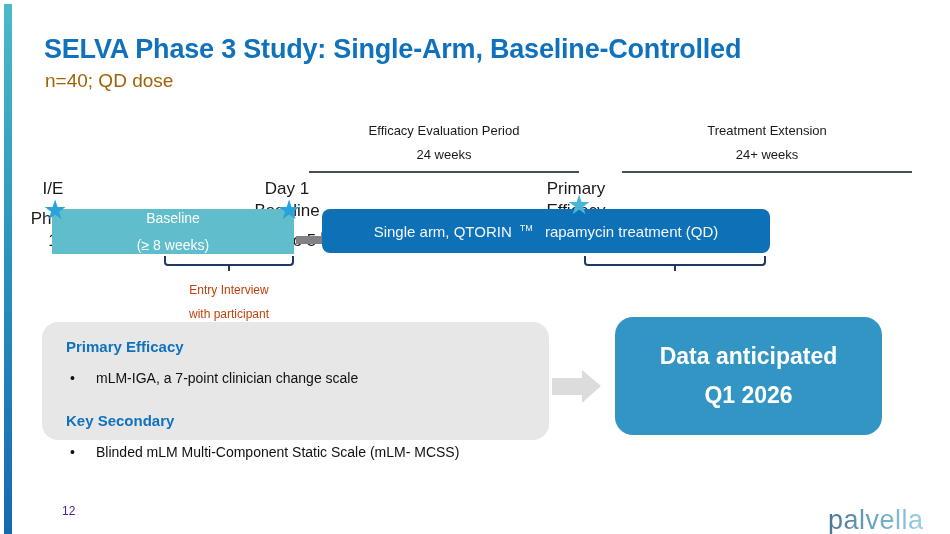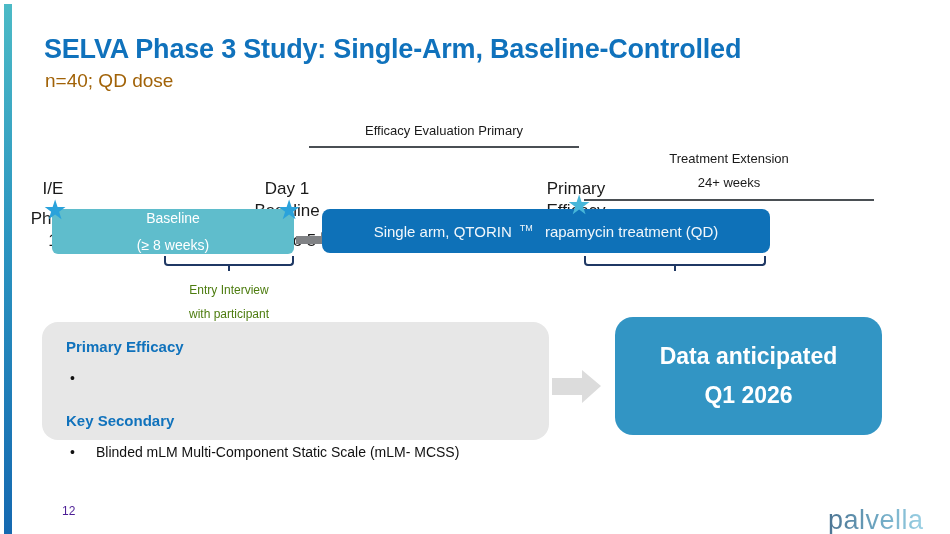--- a/index.html
+++ b/index.html
@@ -28,42 +28,42 @@
     font-size: 19px; color: #a16207;
   }
 
   
   .period {
     position: absolute; top: 111px; text-align: center;
     font-size: 13px; color: #1a1a1a; line-height: 1.25;
     border-bottom: 2px solid #4a4f54; padding-bottom: 3px;
   }
   .period-1 { left: 305px; width: 270px; }
-  .period-2 { left: 580px; width: 290px; margin-top: 28px; }
+  .period-2 { left: 618px; width: 290px; }
 
   
   .milestone {
     position: absolute; top: 166px; text-align: center;
     font-size: 17px; color: #1a1a1a; line-height: 1.3;
   }
   .milestone-1 { left: 14px;  width: 70px; }
   .milestone-2 { left: 223px; width: 120px; }
   .milestone-3 { left: 512px; width: 120px; }
 
   .star {
     position: absolute; font-size: 27px; line-height: 1; z-index: 3;
   }
   .star-1 { left: 35px;  top: 189px; color: #2aa2db; }
   .star-2 { left: 269px; top: 189px; color: #2aa2db; }
   .star-3 { left: 559px; top: 184px; color: #47b6d9; }
 
   
   .baseline-box {
     position: absolute; left: 48px; top: 205px; width: 242px; height: 45px;
-    background: #5fbdcc; border-radius: 6px;
+    background: #5fbdcc; border-radius: 0;
     display: flex; flex-direction: column; align-items: center; justify-content: center;
     color: #ffffff; font-size: 14px; line-height: 1.35; z-index: 2;
   }
   .treatment-box {
     position: absolute; left: 318px; top: 205px; width: 448px; height: 44px;
     background: #0e71b8; border-radius: 8px;
     display: flex; align-items: center; justify-content: center;
     color: #f2f7fb; font-size: 15px; z-index: 2;
   }
   .treatment-box sup { font-size: 9px; vertical-align: super; }
@@ -84,21 +84,21 @@
   }
   .brace::after {
     content: ""; position: absolute; left: 50%; bottom: -7px; width: 2px; height: 6px;
     background: #1f3864; transform: translateX(-50%);
   }
   .brace-entry { left: 160px; top: 252px; width: 130px; }
   .brace-exit  { left: 580px; top: 252px; width: 182px; }
 
   .brace-label {
     position: absolute; top: 271px; text-align: center;
-    font-size: 12px; color: #4d7c0f; line-height: 1.3;
+    font-size: 12px; color: #c2410c; line-height: 1.3;
   }
   .brace-label-entry { left: 140px; width: 170px; }
   .brace-label-exit  { left: 586px; width: 170px; }
 
   
   .endpoints-panel {
     position: absolute; left: 38px; top: 318px; width: 507px; height: 118px;
     background: #e7e7e7; border-radius: 16px; padding: 12px 20px;
   }
   .panel-heading { font-size: 15px; font-weight: 700; color: #1072bc; }
@@ -144,21 +144,22 @@
 <body>
 
 <div class="slide">
 
   <div class="accent-bar"></div>
 
   <div class="title">SELVA Phase 3 Study: Single-Arm, Baseline-Controlled</div>
   <div class="subtitle">n=40; QD dose</div>
 
   <div class="period period-1">
-    <div>Efficacy Evaluation Primary</div>
+    <div>Efficacy Evaluation Period</div>
+    <div>24 weeks</div>
   </div>
   <div class="period period-2">
     <div>Treatment Extension</div>
     <div>24+ weeks</div>
   </div>
 
   <div class="milestone milestone-1">
     <div>I/E</div>
     <div>Photo 1</div>
   </div>
@@ -191,20 +192,21 @@
 
   <div class="brace-label brace-label-entry">
     <div>Entry Interview</div>
     <div>with participant</div>
   </div>
 
   <div class="endpoints-panel">
     <div class="panel-heading">Primary Efficacy</div>
     <div class="panel-bullet">
       <span class="dot">•</span>
+      <span>mLM-IGA, a 7-point clinician change scale</span>
     </div>
     <div class="panel-gap"></div>
     <div class="panel-heading">Key Secondary</div>
     <div class="panel-bullet">
       <span class="dot">•</span>
       <span>Blinded mLM Multi-Component Static Scale (mLM- MCSS)</span>
     </div>
   </div>
 
   <div class="big-arrow"></div>

